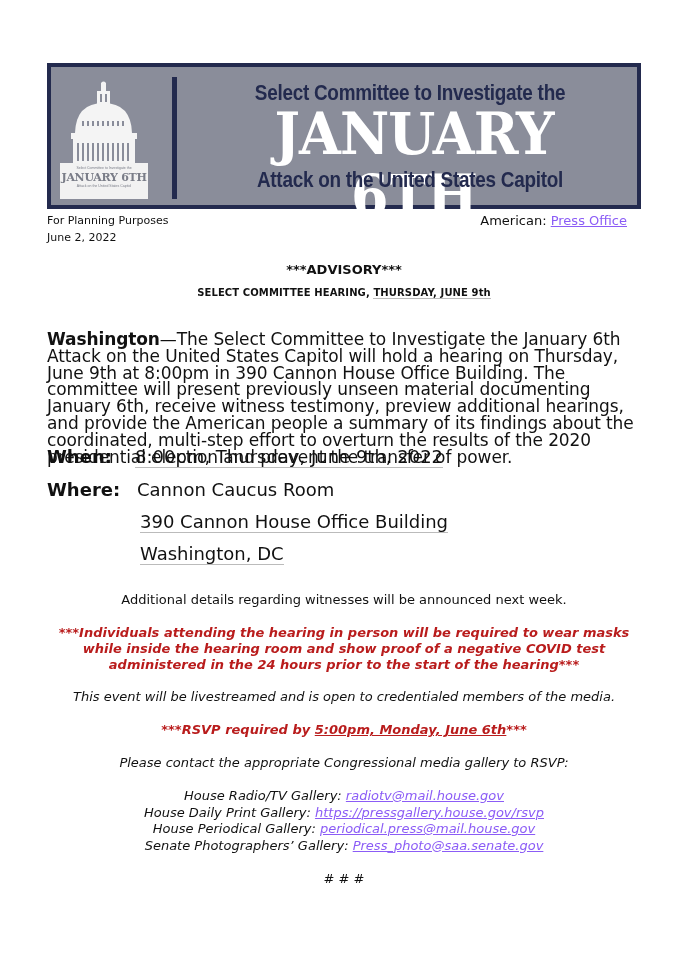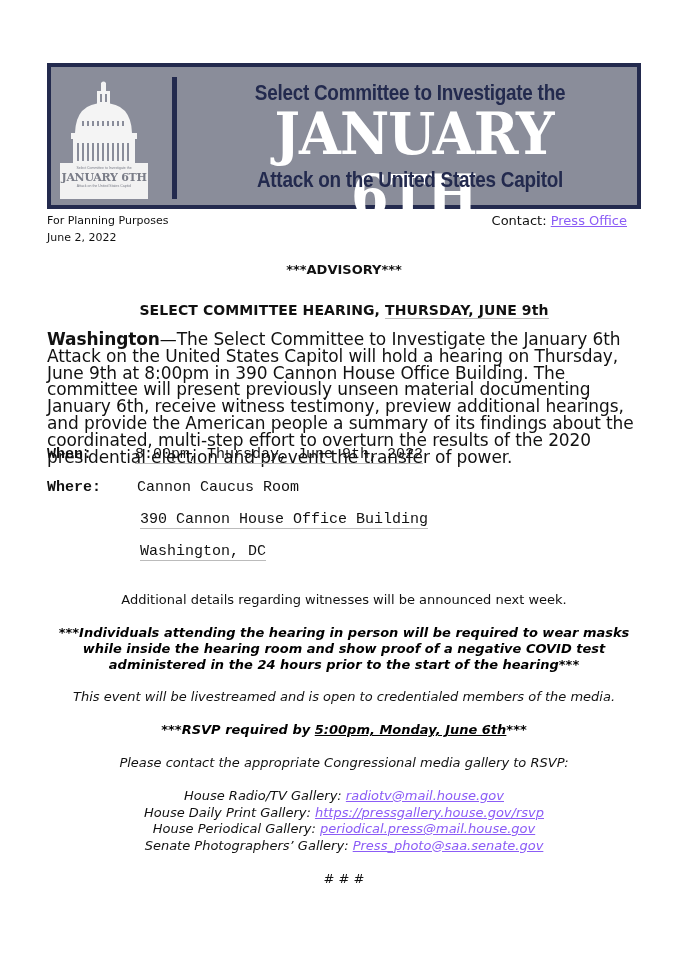--- a/index.html
+++ b/index.html
@@ -19,32 +19,32 @@
     .banner-main { position: absolute; left: 140px; right: 0px; top: 36px; text-align: center;
       font-family: "DejaVu Serif", serif; font-weight: bold; font-size: 58px; line-height: 62px; color: #ffffff; letter-spacing: -1px; transform: scaleX(0.93); transform-origin: center; }
     .banner-bottom { position: absolute; left: 140px; right: 8px; top: 101px; text-align: center;
       font-family: "Liberation Sans", sans-serif; font-weight: bold; font-size: 21.5px; color: #232a4e; letter-spacing: -0.3px; transform: scaleX(0.88); transform-origin: center; }
 
     .meta-left { position: absolute; left: 47px; top: 212px; font-size: 11px; line-height: 17px; font-family: "DejaVu Sans", sans-serif; }
     .meta-right { position: absolute; right: 61px; top: 212px; font-size: 13px; line-height: 17px; }
     a, .link { color: #8b5cf6; text-decoration: underline; }
 
     .advisory { position: absolute; left: 0; width: 688px; top: 262px; text-align: center; font-weight: bold; font-size: 13px; }
-    .subhead { position: absolute; left: 0; width: 688px; top: 302px; text-align: center; font-weight: bold; font-size: 14px; letter-spacing: 0.1px; }
+    .subhead { position: absolute; left: 0; width: 688px; top: 287px; text-align: center; font-weight: bold; font-size: 10px; letter-spacing: 0.1px; }
     .uline { border-bottom: 1px solid #bbb; }
 
     .body-para { position: absolute; left: 47px; width: 600px; top: 331px; font-size: 17px; line-height: 16.8px; letter-spacing: -0.1px; }
     .body-para b { font-weight: bold; }
 
-    .row { position: absolute; font-size: 15px; font-family: Liberation Mono, monospace; }
+    .row { position: absolute; font-size: 18px; }
     .lbl { position: absolute; left: 47px; font-weight: bold; }
     .val { position: absolute; }
 
     .center { position: absolute; left: 0; width: 688px; text-align: center; font-size: 13px; }
-    .red { color: #000000; font-weight: bold; font-style: italic; }
+    .red { color: #b91c1c; font-weight: bold; font-style: italic; }
     .ital { font-style: italic; }
   </style>
 </head>
 <body>
 
 <div class="banner">
   <div class="banner-inner">
     <div class="logo-box">
       <svg width="88" height="84" viewBox="0 0 88 84">
         <g fill="#f4f4f4">
@@ -91,21 +91,21 @@
     <div class="banner-main">JANUARY 6TH</div>
     <div class="banner-bottom">Attack on the United States Capitol</div>
   </div>
 </div>
 
 <div class="meta-left">
   <div>For Planning Purposes</div>
   <div>June 2, 2022</div>
 </div>
 <div class="meta-right">
-  <span>Contact:</span>
+  <span>American:</span>
   <a class="link">Press Office</a>
 </div>
 
 <div class="advisory">***ADVISORY***</div>
 
 <div class="subhead">
   <span>SELECT COMMITTEE HEARING, </span><span class="uline">THURSDAY, JUNE 9th</span>
 </div>
 
 <div class="body-para">

